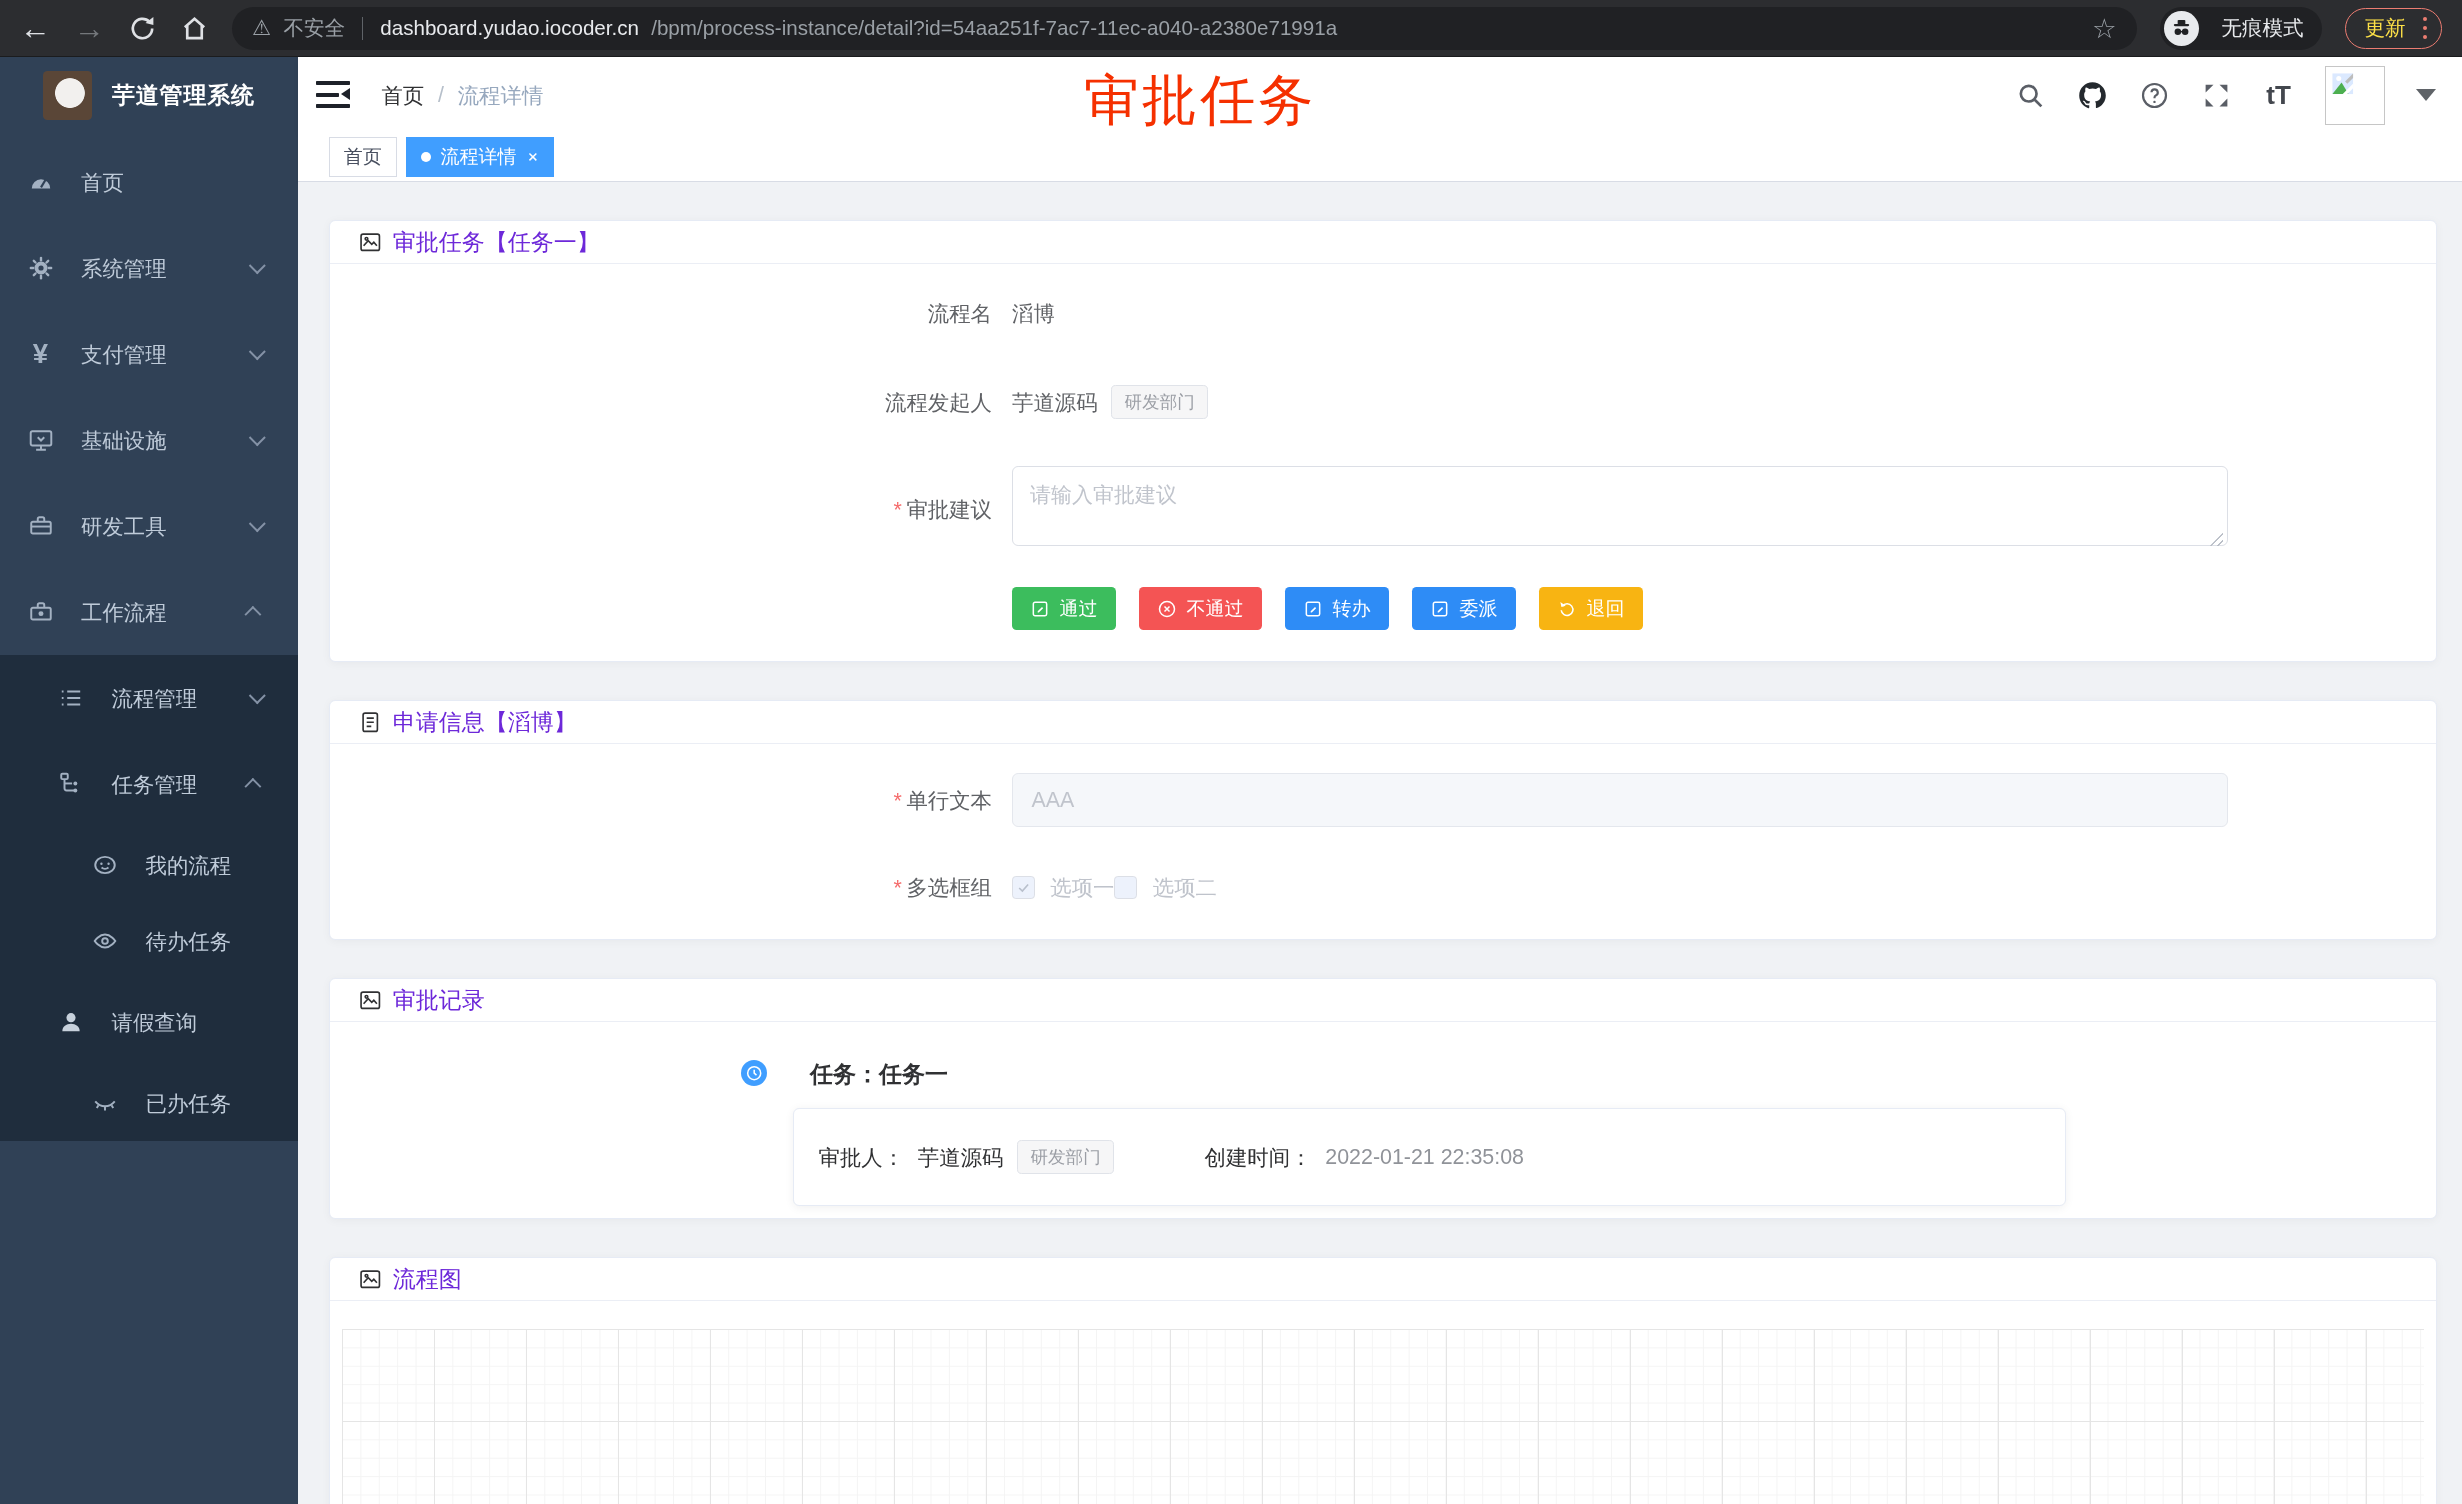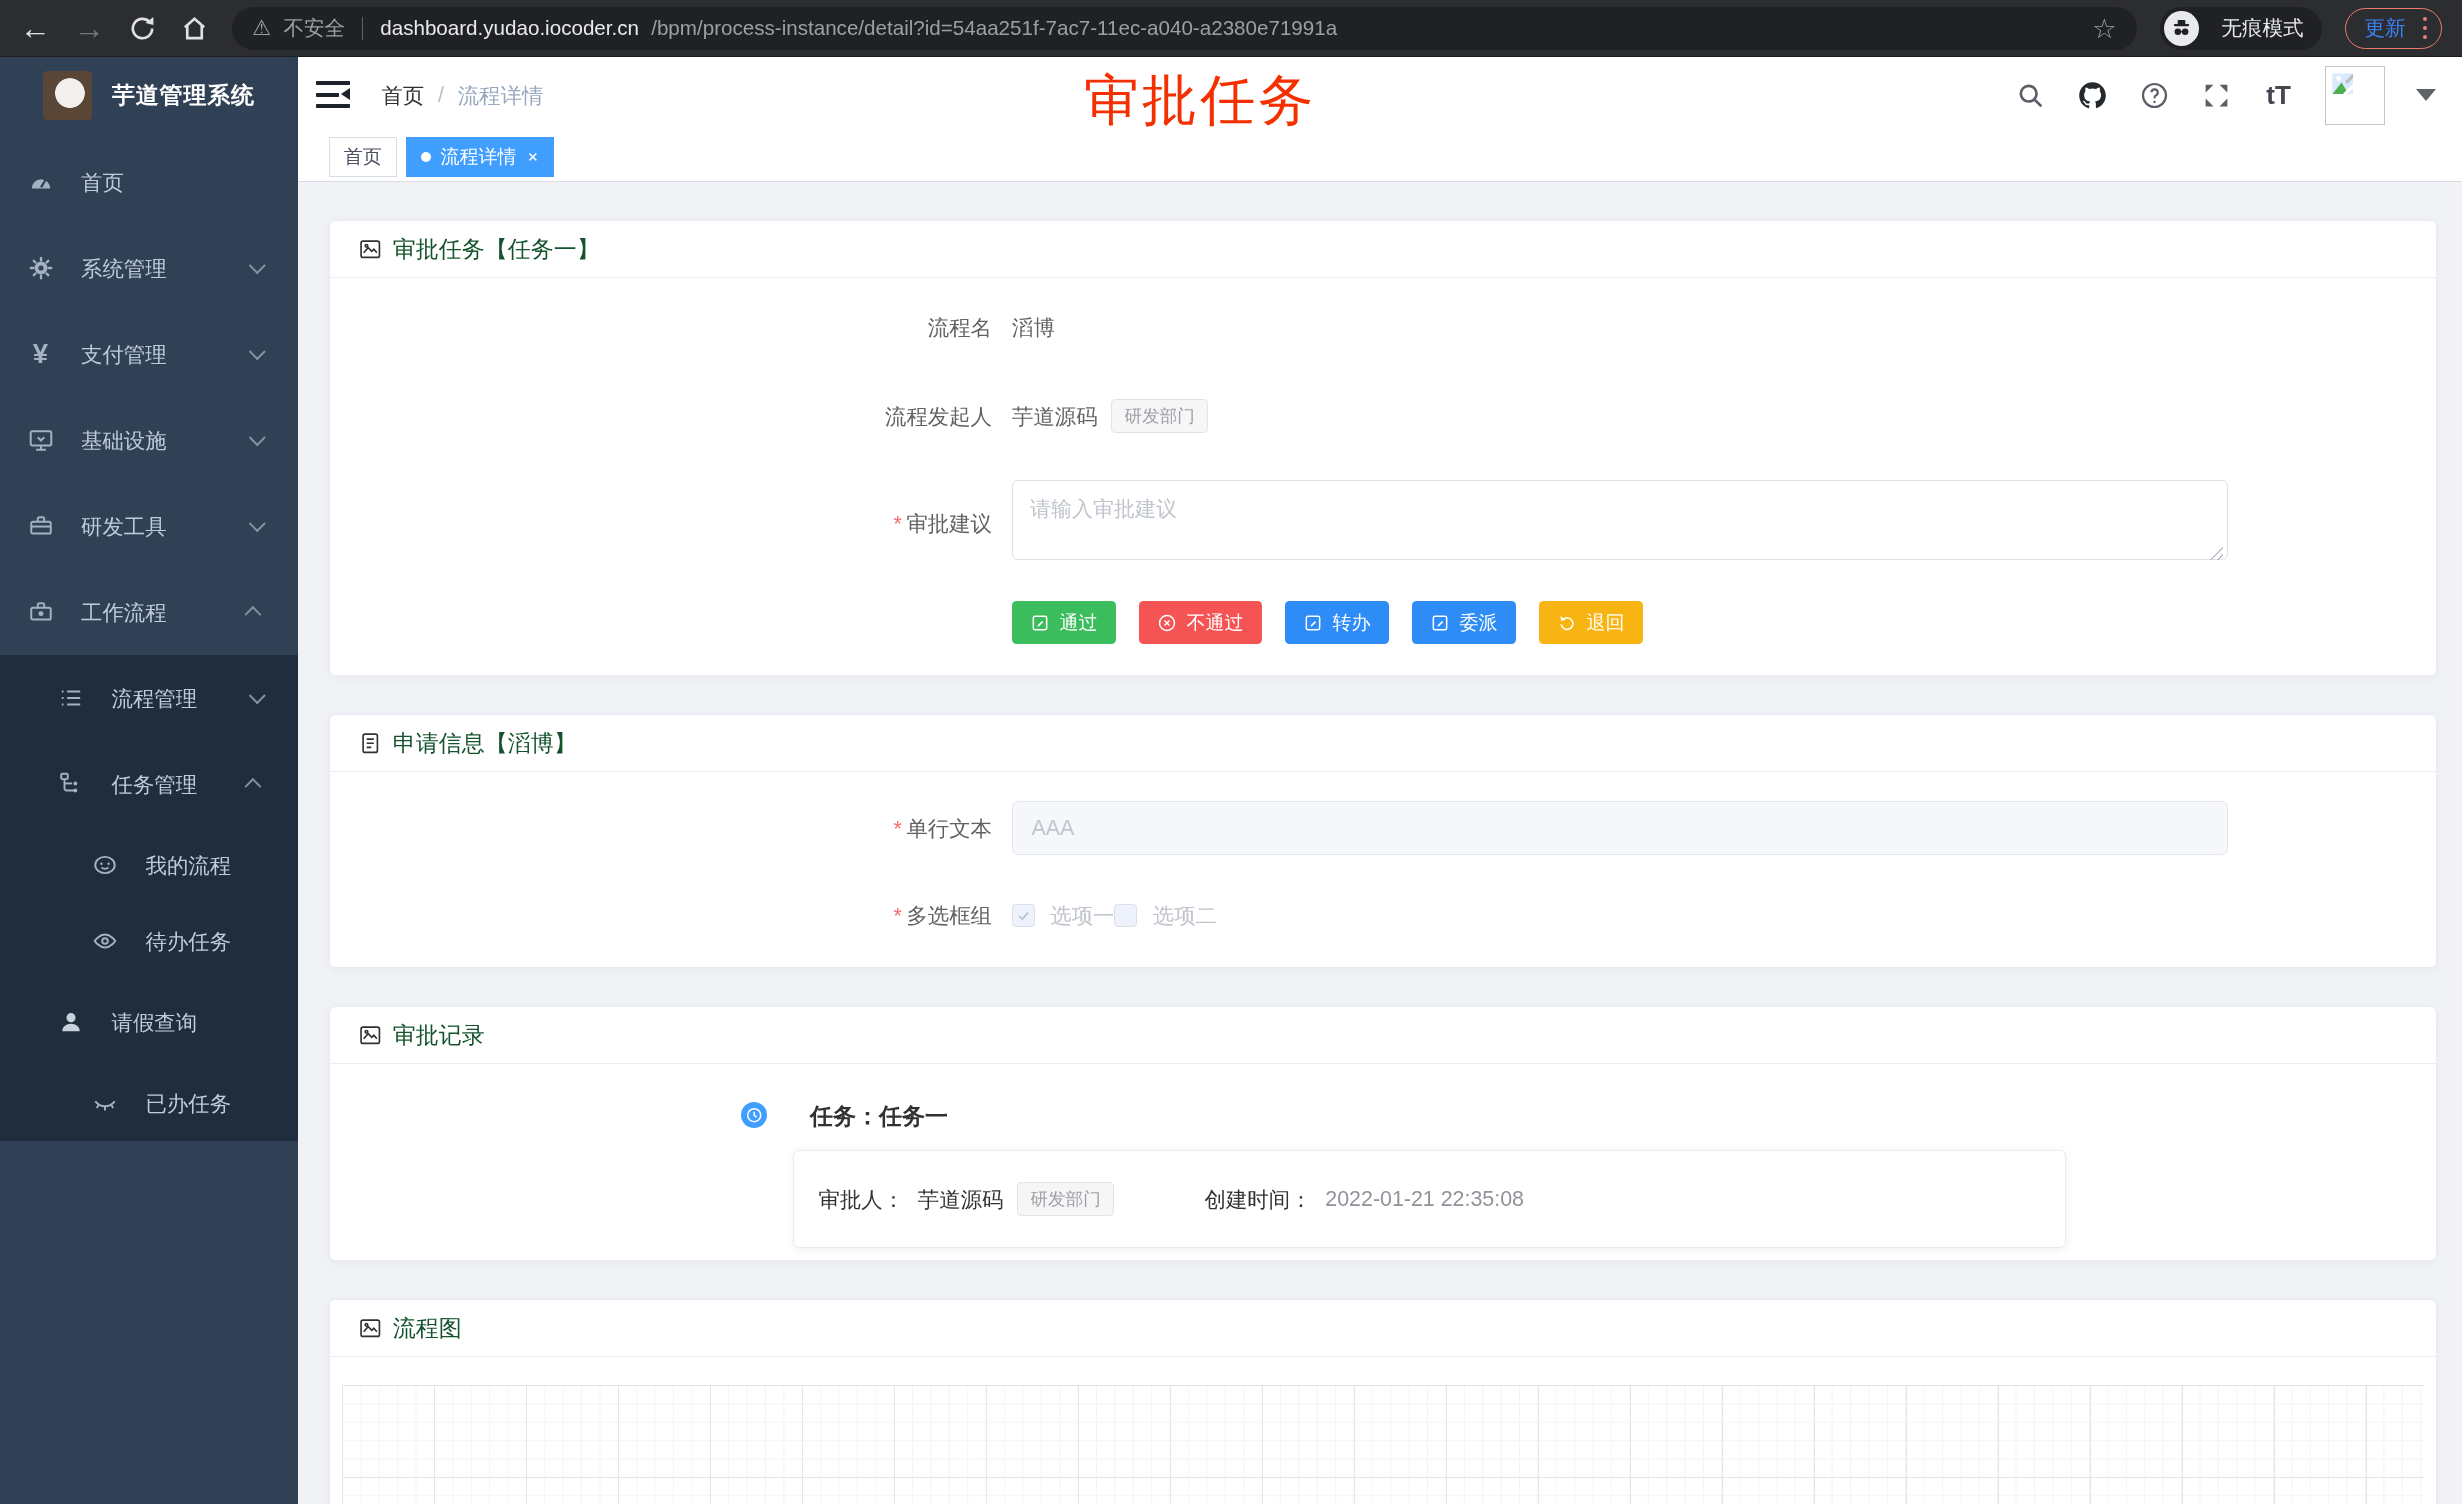--- a/index.html
+++ b/index.html
@@ -16,21 +16,21 @@
   .warn { color:#9aa0a6; font-size:21.4px; }
   .sec-label { color:#9aa0a6; font-size:20.6px; }
   .addr-div { width:1.5px; height:23px; background:#5f6368; margin:0 4.6px; }
   .url-domain { color:#e8eaed; font-size:20.6px; white-space:nowrap; }
   .url-path { color:#9aa0a6; font-size:20.6px; white-space:nowrap; }
   .star { margin-left:auto; color:#9aa0a6; font-size:27.5px; }
   .incog { height:43px; border-radius:21.4px; background:#202124; display:flex; align-items:center; gap:22px; padding:0 18.4px 0 4.6px; color:#e8eaed; font-size:20.6px; flex:none; }
   .incog-badge { width:35px; height:35px; border-radius:50%; background:#e8eaed; display:flex; align-items:center; justify-content:center; }
   .incog-badge svg { width:23px; height:23px; }
   .update-pill { height:41px; border:1.5px solid #ec7c71; border-radius:21.4px; display:flex; align-items:center; gap:17px; padding:0 13.8px 0 18.4px; flex:none; }
-  .update-label { color:#3b82f6; font-size:20.6px; }
+  .update-label { color:#fde047; font-size:20.6px; }
   .vdots { display:flex; flex-direction:column; gap:4.6px; }
   .vdots i { width:4.6px; height:4.6px; border-radius:50%; background:#ec7c71; }
 
   
   .sidebar { position:absolute; top:57px; left:0; width:298px; bottom:0; background:#304156; }
   .logo-row { height:76px; display:flex; align-items:center; gap:20px; padding-left:43px; }
   .logo-img { width:49px; height:49px; border-radius:4.6px; background:radial-gradient(circle at 55% 45%, #f2f0ee 0 38%, #5a4637 40% 100%); flex:none; }
   .logo-title { color:#ffffff; font-size:23px; font-weight:bold; letter-spacing:0.8px; }
   .menu { margin-top:6.1px; }
   .mi { height:86px; display:flex; align-items:center; padding-left:27.5px; gap:27.5px; color:#bfcbd9; font-size:21.4px; position:relative; cursor:pointer; }
@@ -68,21 +68,21 @@
   
   .tabbar { position:absolute; top:133px; left:298px; right:0; height:49px; background:#fff; border-bottom:0.8px solid #d8dce5; box-shadow:0 1.5px 3.1px rgba(0,0,0,.04); display:flex; align-items:center; padding-left:31px; gap:9.2px; }
   .tab { height:40px; border:0.8px solid #d8dce5; background:#fff; color:#495060; font-size:19px; display:flex; align-items:center; padding:0 13.8px; gap:9.2px; cursor:pointer; }
   .tab.active { background:#409eff; border-color:#409eff; color:#fff; }
   .tab .dot { width:10.7px; height:10.7px; border-radius:50%; background:#fff; }
   .tab .x svg { width:13.8px; height:13.8px; display:block; }
 
   
   .content { position:absolute; top:182px; left:298px; right:0; height:1323px; background:#f0f2f5; padding:38px 0 0 31px; overflow:hidden; }
   .card { width:2108px; background:#fff; border:0.8px solid #e6ebf5; border-radius:6.1px; margin-bottom:38px; box-shadow:0 1.5px 9.2px rgba(0,0,0,.04); }
-  .card-h { height:57px; display:flex; align-items:center; gap:10.7px; padding:0 27.5px; border-bottom:0.8px solid #ebeef5; font-size:23px; color:#14532d; }
+  .card-h { height:43px; display:flex; align-items:center; gap:10.7px; padding:0 27.5px; border-bottom:0.8px solid #ebeef5; font-size:23px; color:#6d28d9; }
   .card-h svg { width:24.5px; height:24.5px; }
   .card-b { position:relative; }
 
   .frow { display:flex; align-items:center; }
   .flabel { width:662px; text-align:right; color:#606266; font-size:21.4px; flex:none; }
   .req { color:#f56c6c; margin-right:4.6px; }
   .fctrl { margin-left:20px; display:flex; align-items:center; gap:13.8px; color:#606266; font-size:21.4px; }
   .tag { height:34px; display:inline-flex; align-items:center; padding:0 12.2px; background:#f6f6f7; border:0.8px solid #e0e3e9; border-radius:4.6px; color:#9b9ea5; font-size:17.6px; }
 
   .c1-body { padding:35px 0 31px; }

